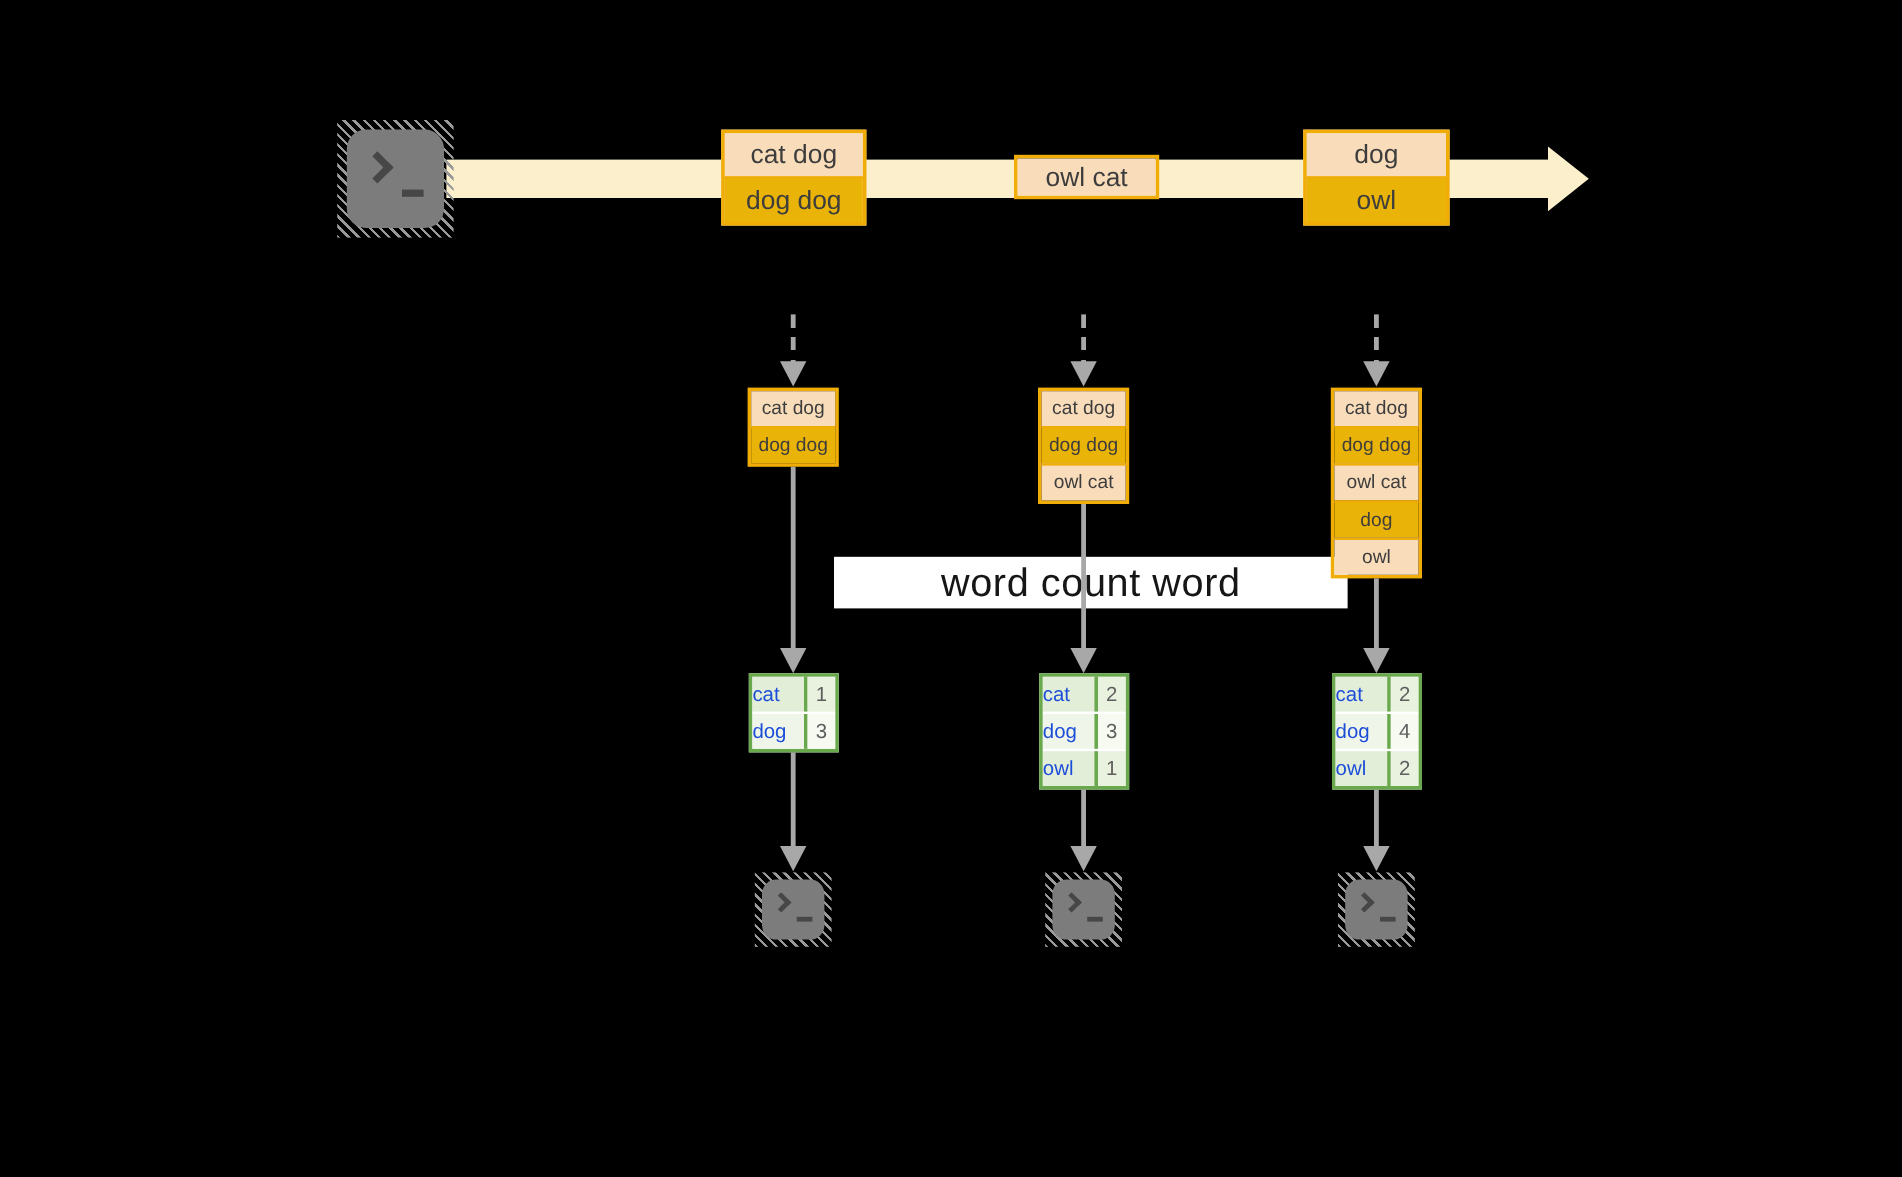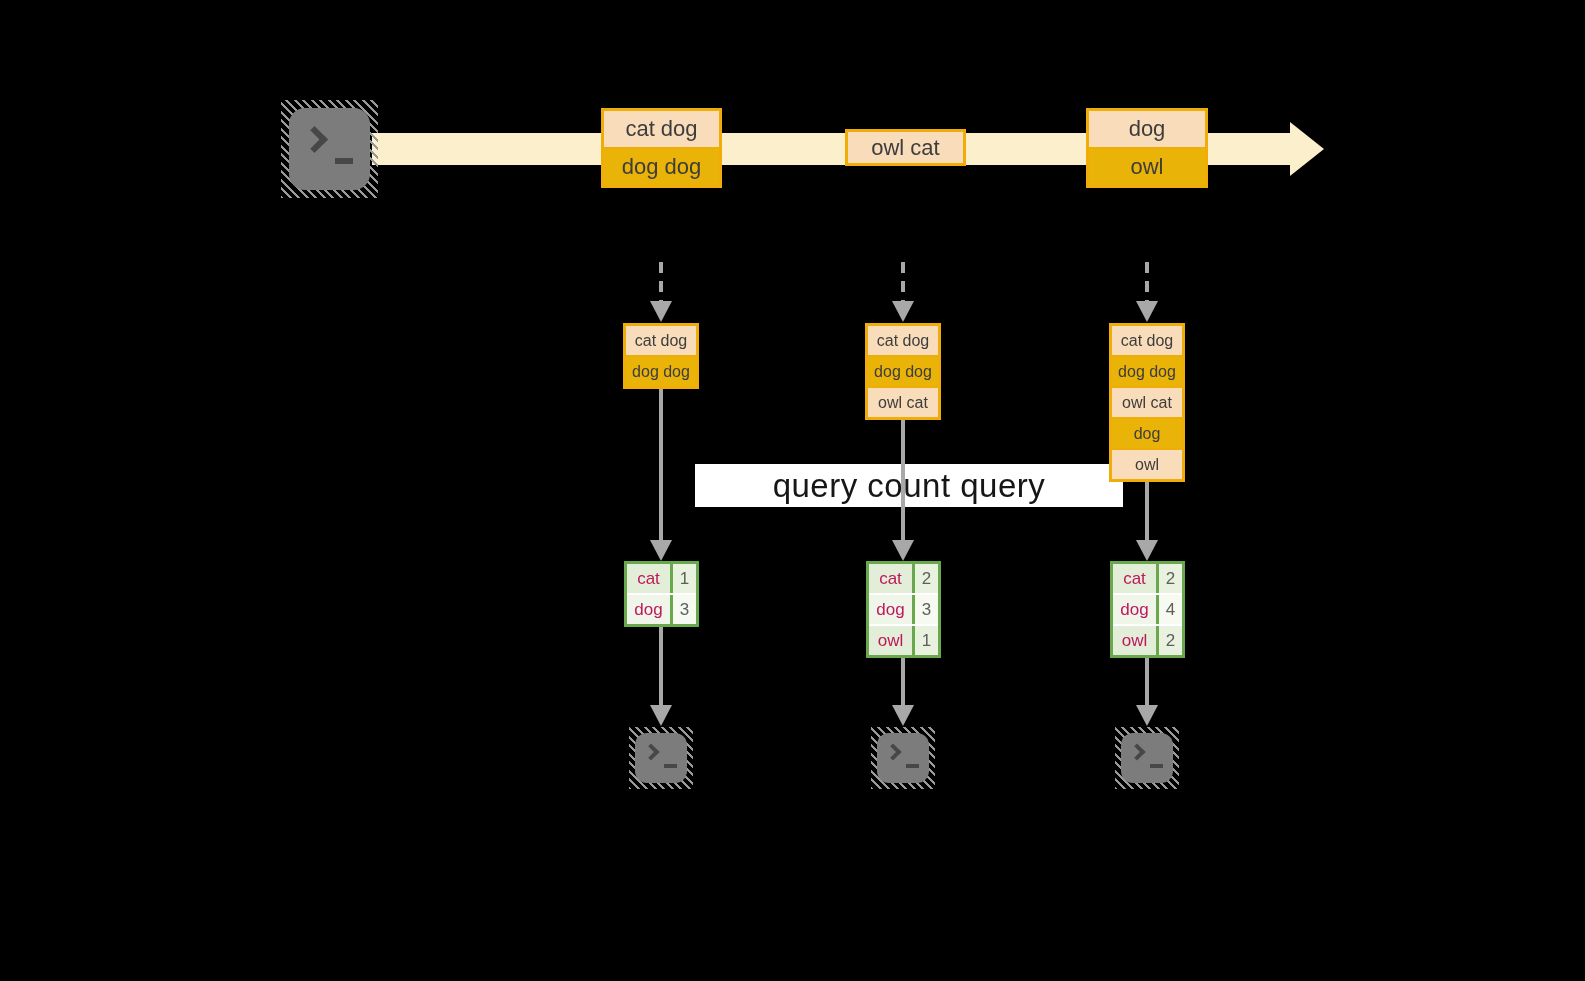--- a/index.html
+++ b/index.html
@@ -46,21 +46,21 @@
 
   
   .banner{position:absolute;left:695px;top:464px;width:428px;height:43px;z-index:1;background:#ffffff;
     text-align:center;line-height:43px;font-size:33px;font-weight:300;letter-spacing:.5px;color:#161616;}
 
   
   .gtable{position:absolute;z-index:2;width:75px;border:3px solid #6aa84e;background:#ffffff;box-sizing:border-box;}
   .grow{display:flex;height:29px;}
   .ggap{height:2px;background:#ffffff;}
   .gdiv{width:3px;background:#6aa84e;}
-  .gword{width:43px;text-align:center;line-height:29px;font-size:17px;color:#be185d;}
+  .gword{width:43px;line-height:29px;font-size:17px;color:#1d4ed8;}
   .gcount{flex:1;text-align:center;line-height:29px;font-size:17px;color:#5e5e5e;}
   .g1 .gword{background:#e3eed9;} .g1 .gcount{background:#e9f2df;}
   .g2 .gword{background:#eff6e9;} .g2 .gcount{background:#f6faf1;}
 </style>
 </head>
 <body>
 
 <div class="canvas">
 
   <div class="band"></div>
@@ -102,21 +102,21 @@
     <div class="srow fa">owl cat</div>
   </div>
   <div class="stack" style="left:1109px;top:323px;">
     <div class="srow fa">cat dog</div>
     <div class="srow fb">dog dog</div>
     <div class="srow fa">owl cat</div>
     <div class="srow fb">dog</div>
     <div class="srow fa">owl</div>
   </div>
 
-  <div class="banner">query count query</div>
+  <div class="banner">word count word</div>
 
   <div class="vline" style="left:659px;top:389px;height:152px;"></div>
   <div class="ahead" style="left:650px;top:540px;"></div>
   <div class="vline" style="left:901px;top:420px;height:121px;"></div>
   <div class="ahead" style="left:892px;top:540px;"></div>
   <div class="vline" style="left:1145px;top:482px;height:59px;"></div>
   <div class="ahead" style="left:1136px;top:540px;"></div>
 
   <div class="gtable" style="left:624px;top:561px;">
     <div class="grow g1">

